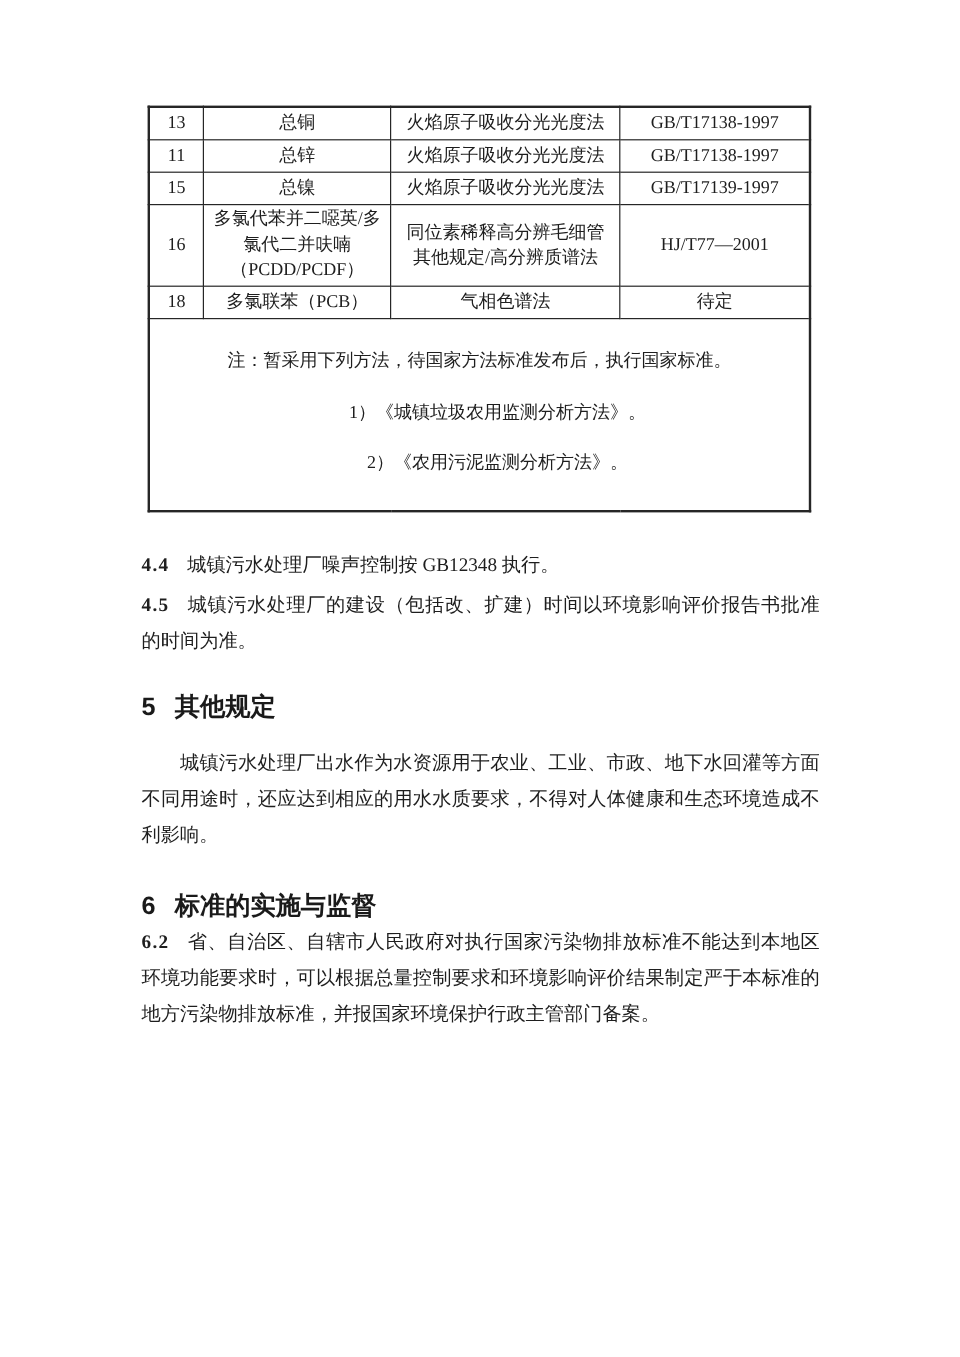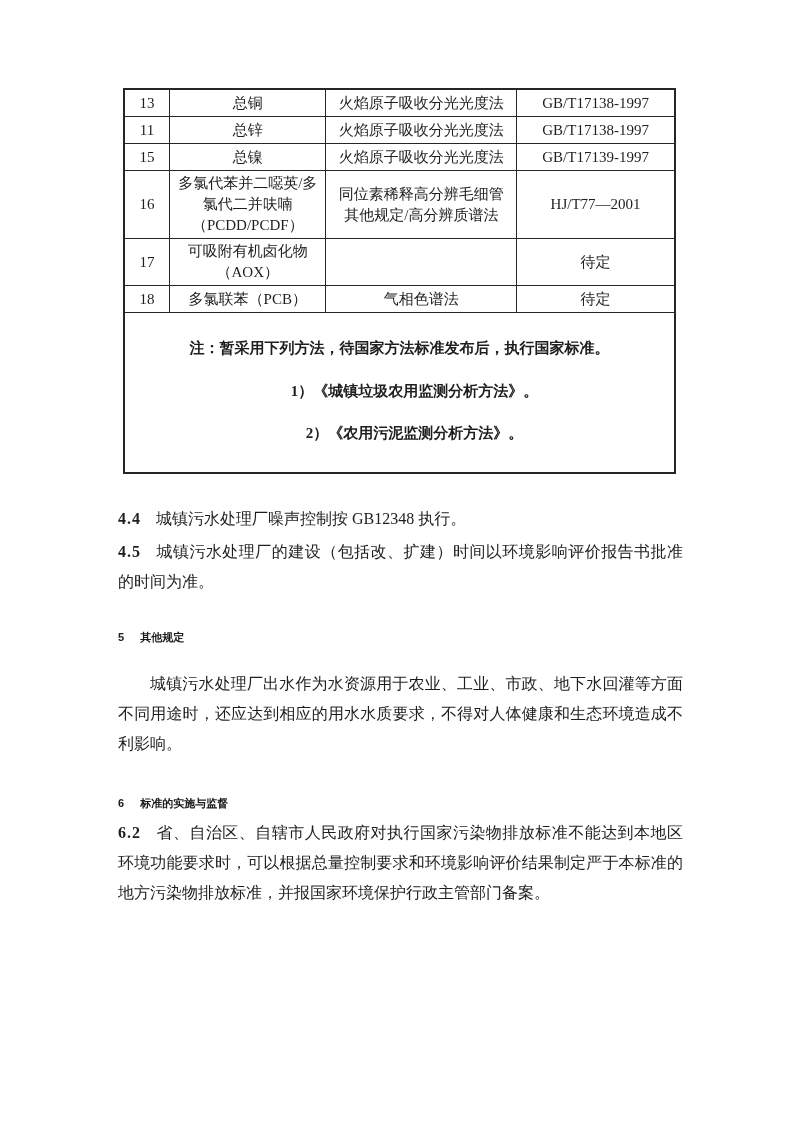--- a/index.html
+++ b/index.html
@@ -47,21 +47,20 @@
   }
   .doc-table tr.single td { height: 22px; }
   .col-num   { width: 45px;  }
   .col-name  { width: 154px; }
   .col-meth  { width: 188px; }
   .col-std   { width: 156px; }
 
   .note-cell {
     text-align: right;
     padding: 4px 8px 6px 8px !important;
-    font-weight: bold;
   }
   .note-line {
     font-size: 15px;
     line-height: 21.5px;
     white-space: normal;
   }
   .note-line.indent { padding-left: 30px; }
 
   
   .clause, .para {
@@ -72,21 +71,21 @@
     text-align: justify;
   }
   .cnum {
     font-weight: 700;
     padding-right: 15px;
     letter-spacing: 1px;
   }
   .sec-h {
     margin: 0;
     font-family: "Liberation Sans", "DejaVu Sans", sans-serif;
-    font-size: 11px;
+    font-size: 21px;
     font-weight: 700;
     line-height: 24px;
     color: #1a1a1a;
   }
   .hnum { padding-right: 16px; }
 
   .mt-table-after { margin-top: 30px; }
   .mt-tight       { margin-top: 3px; }
   .mt-sec5        { margin-top: 28px; }
   .mt-para5       { margin-top: 20px; }
@@ -128,27 +127,20 @@
         </tr>
         <tr>
           <td>16</td>
           <td>多氯代苯并二噁英/多
 氯代二并呋喃
 （PCDD/PCDF）</td>
           <td>同位素稀释高分辨毛细管
 其他规定/高分辨质谱法</td>
           <td>HJ/T77—2001</td>
         </tr>
-        <tr>
-          <td>17</td>
-          <td>可吸附有机卤化物
-（AOX）</td>
-          <td></td>
-          <td>待定</td>
-        </tr>
         <tr class="single">
           <td>18</td>
           <td>多氯联苯（PCB）</td>
           <td>气相色谱法</td>
           <td>待定</td>
         </tr>
         <tr>
           <td colspan="4" class="note-cell">
             <div class="note-line">注：暂采用下列方法，待国家方法标准发布后，执行国家标准。</div>
             <div class="note-line indent">1）《城镇垃圾农用监测分析方法》。</div>

